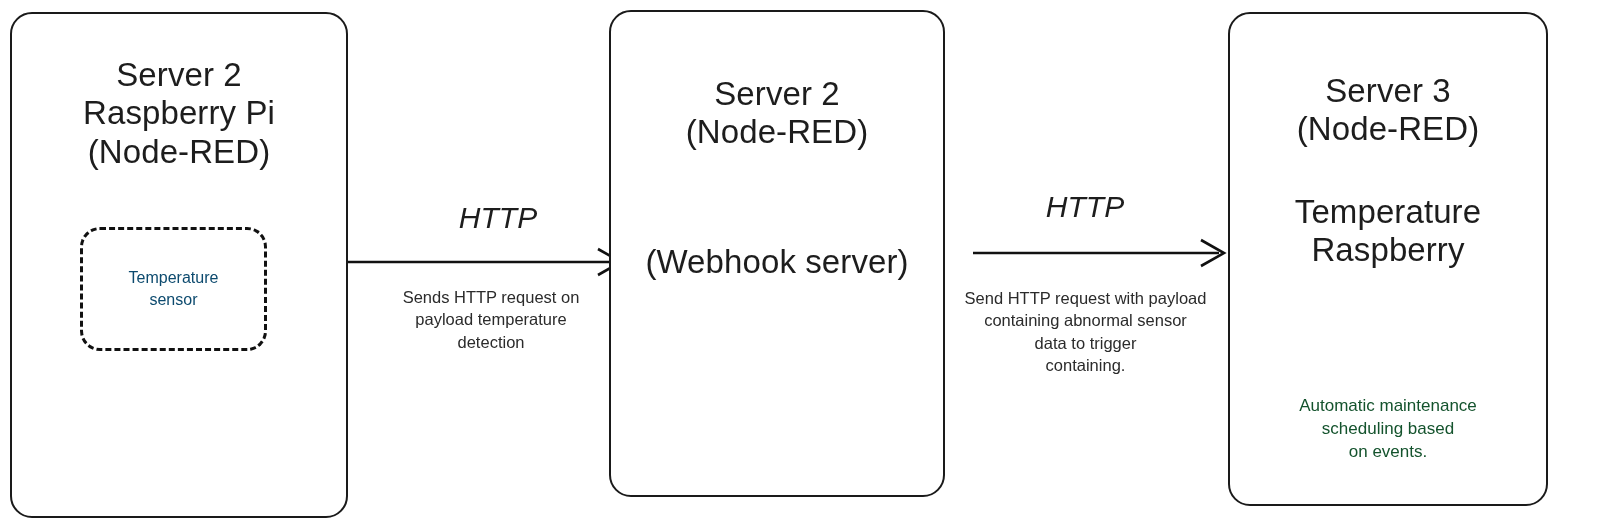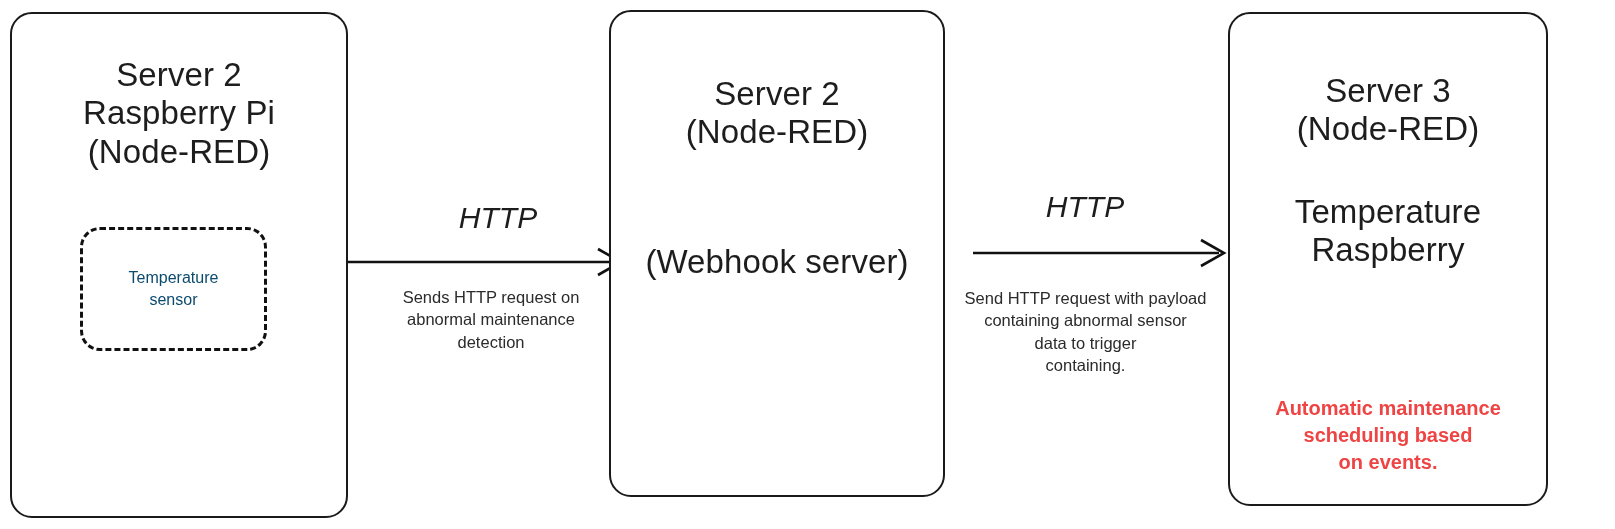--- a/index.html
+++ b/index.html
@@ -34,24 +34,23 @@
     right: 0;
     text-align: center;
     line-height: 1.16;
     color: #1d1d1d;
   }
   .title-lg {
     font-size: 33px;
     letter-spacing: 0.1px;
   }
   .caption-sm {
-    font-size: 20px;
+    font-size: 17px;
     line-height: 1.34;
-    color: #ef4444;
-    font-weight: bold;
+    color: #14532d;
   }
 
   
   .inner-dashed {
     position: absolute;
     box-sizing: border-box;
     background: #ffffff;
     border: 3px dashed #111111;
     border-radius: 20px;
     display: flex;
@@ -122,21 +121,21 @@
 
   <div class="edge-label" style="left:398px; top:201px; width:200px;">HTTP</div>
 
   <svg class="edge-svg" style="left:340px; top:240px; width:290px; height:46px;" viewBox="0 0 290 46">
     <line class="edge-line" x1="8" y1="22" x2="276" y2="22"></line>
     <polyline class="edge-head" points="258,9 281,22 258,35"></polyline>
   </svg>
 
   <div class="edge-caption" style="left:376px; top:286px; width:230px;">
     <div>Sends HTTP request on</div>
-    <div>abnormal maintenance</div>
+    <div>payload temperature</div>
     <div>detection</div>
   </div>
 
   <div class="node" style="left:609px; top:10px; width:336px; height:487px;">
 
     <div class="node-text title-lg" style="top:63px;">
       <div>Server 2</div>
       <div>(Node-RED)</div>
     </div>
 

